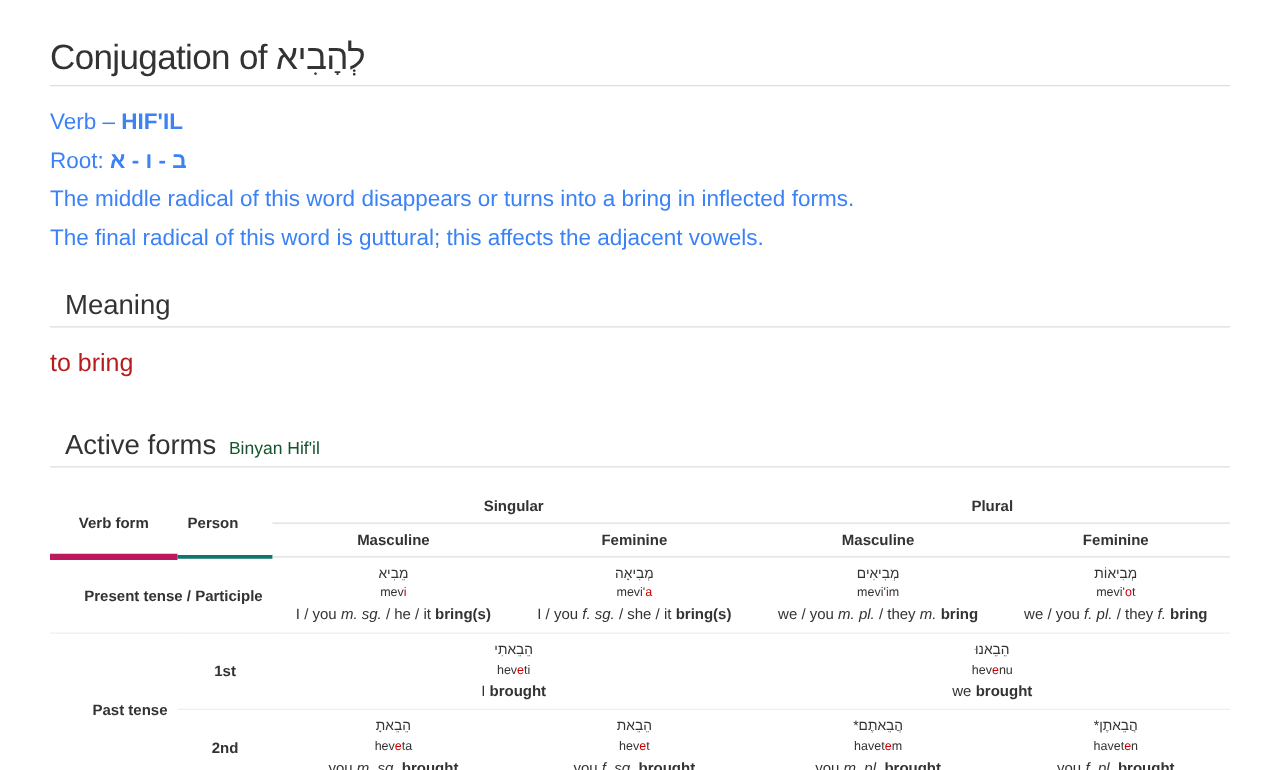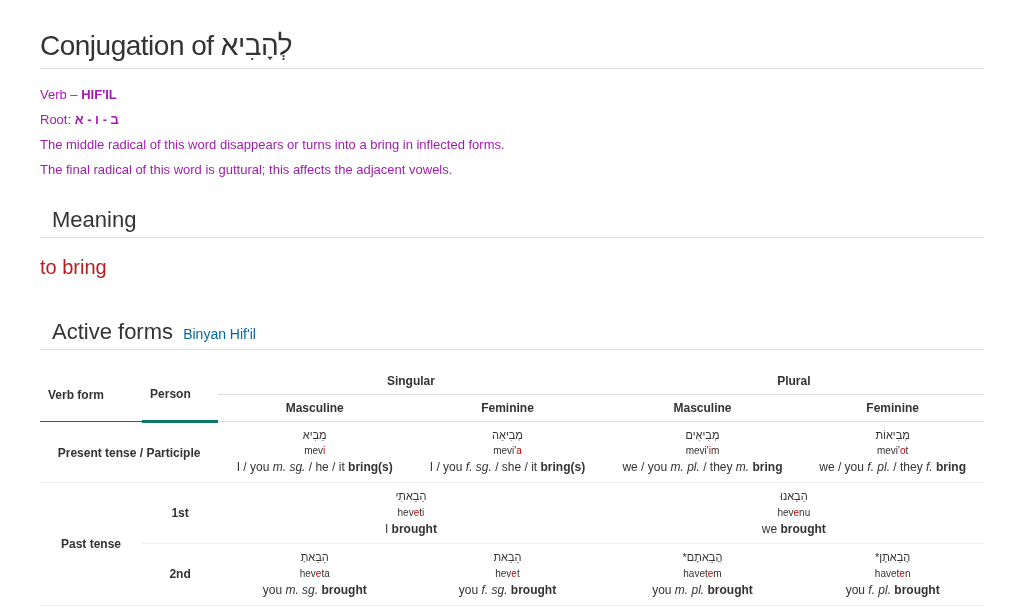--- a/index.html
+++ b/index.html
@@ -18,34 +18,34 @@
     margin: 10px 0 6px 0;
     letter-spacing: -0.5px;
   }
   hr.rule {
     border: none;
     border-top: 1px solid #ddd;
     margin: 4px 0 18px 0;
   }
   p.desc {
     margin: 10px 0;
-    font-size: 13px;
-    color: #a21caf;
+    font-size: 18px;
+    color: #3b82f6;
   }
   .bold { font-weight: bold; }
   h2.section {
     font-size: 22px;
     font-weight: 500;
     margin: 30px 0 4px 12px;
     color: #333;
   }
   h2.section .sub {
     font-size: 14px;
     font-weight: 400;
-    color: #0369a1;
+    color: #14532d;
     margin-left: 4px;
   }
   .meaning-text {
     font-size: 20px;
     font-weight: 400;
     margin: 18px 0 40px 0;
     color: #b91c1c;
   }
   table.conj {
     width: 100%;
@@ -68,21 +68,21 @@
     border-bottom: 1px solid #ddd;
   }
   table.conj thead th.noborder {
     border-bottom: none;
   }
   table.conj tbody td {
     text-align: center;
     border-bottom: 1px solid #eee;
   }
   table.conj tbody td.label, table.conj tbody th.label {
-    text-align: center;
+    text-align: right;
     font-weight: bold;
     font-size: 12px;
     color: #333;
     border-bottom: 1px solid #eee;
   }
   .he { font-weight: normal; font-size: 11px; direction: rtl; unicode-bidi: embed;}
   .tr { font-size: 10px; color: #333; }
   .tr .stress { color: #c00; }
   .gl { font-size: 12px; color: #333; text-align: center; }
   .gl .it { font-style: italic; }
@@ -113,21 +113,21 @@
 
 <h2 class="section">
   <span>Active forms</span>
   <span class="sub">Binyan Hif'il</span>
 </h2>
 <hr class="rule">
 
 <table class="conj">
   <thead>
     <tr>
-      <th rowspan="2" class="noborder" style="text-align:left;border-bottom:1px solid #be185d">Verb form</th>
+      <th rowspan="2" class="noborder" style="text-align:center;border-bottom:5px solid #be185d">Verb form</th>
       <th rowspan="2" class="noborder" style="text-align:left;border-bottom:3px solid #0f766e">Person</th>
       <th colspan="2">Singular</th>
       <th colspan="2">Plural</th>
     </tr>
     <tr>
       <th>Masculine</th>
       <th>Feminine</th>
       <th>Masculine</th>
       <th>Feminine</th>
     </tr>

